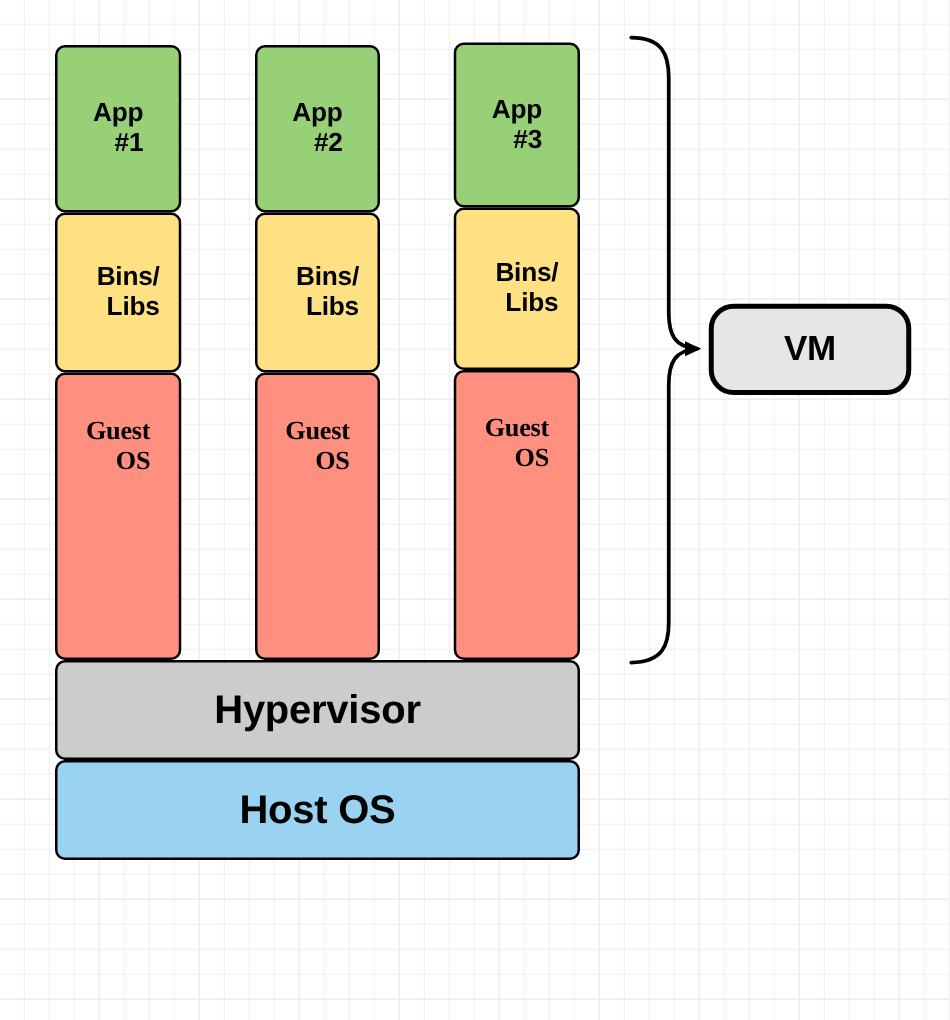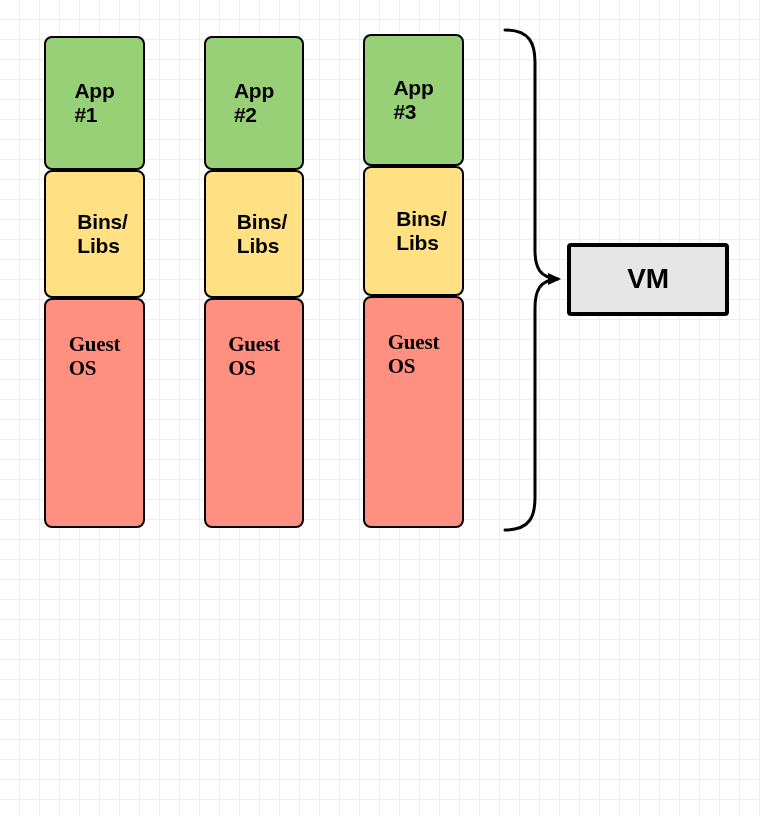--- a/index.html
+++ b/index.html
@@ -28,21 +28,21 @@
   }
 
   .node {
     position: absolute;
     box-sizing: border-box;
     border: 2px solid #000000;
     border-radius: 8px;
     display: flex;
     align-items: center;
     justify-content: center;
-    text-align: left;
+    text-align: right;
     color: #000000;
     font-weight: bold;
     line-height: 1.16;
     letter-spacing: -0.2px;
   }
 
   .stack-cell {
     font-size: 21px;
   }
   .green  { background-color: #97d077; }
@@ -52,21 +52,21 @@
   .band {
     font-size: 32px;
   }
   .band-gray  { background-color: #cccccc; }
   .band-blue  { background-color: #9ad3f2; }
   .band-dark  { background-color: #999999; }
 
   .vm-box {
     background-color: #e6e6e6;
     border-width: 4px;
-    border-radius: 4px;
+    border-radius: 20px;
     font-size: 28px;
   }
 
   .brace-layer {
     position: absolute;
     left: 0;
     top: 0;
     width: 760px;
     height: 816px;
     pointer-events: none;
@@ -114,20 +114,26 @@
   </div>
   <div class="node stack-cell yellow" style="left:363px; top:166px; width:101px; height:130px;">
     <span class="cell-text">Bins/
 Libs</span>
   </div>
   <div class="node stack-cell salmon" style="left:363px; top:296px; width:101px; height:232px; align-items:flex-start; padding-top:32px;">
     <span class="cell-text">Guest
 OS</span>
   </div>
 
+  <div class="node band band-gray" style="left:44px; top:528px; width:420px; height:80px;">
+    <span class="cell-text">Hypervisor</span>
+  </div>
+  <div class="node band band-blue" style="left:44px; top:608px; width:420px; height:80px;">
+    <span class="cell-text">Host OS</span>
+  </div>
 
   <svg class="brace-layer" viewBox="0 0 760 816" xmlns="http://www.w3.org/2000/svg">
     <path d="M 505 30
              C 530 30, 535 44, 535 62
              L 535 250
              C 535 268, 540 278, 558 279
              C 540 280, 535 290, 535 308
              L 535 498
              C 535 516, 530 530, 505 530" fill="none" stroke="#000000" stroke-width="3" stroke-linecap="round" stroke-linejoin="round"></path>
     <path d="M 548 273 L 561 279 L 548 285 Z" fill="#000000"></path>

